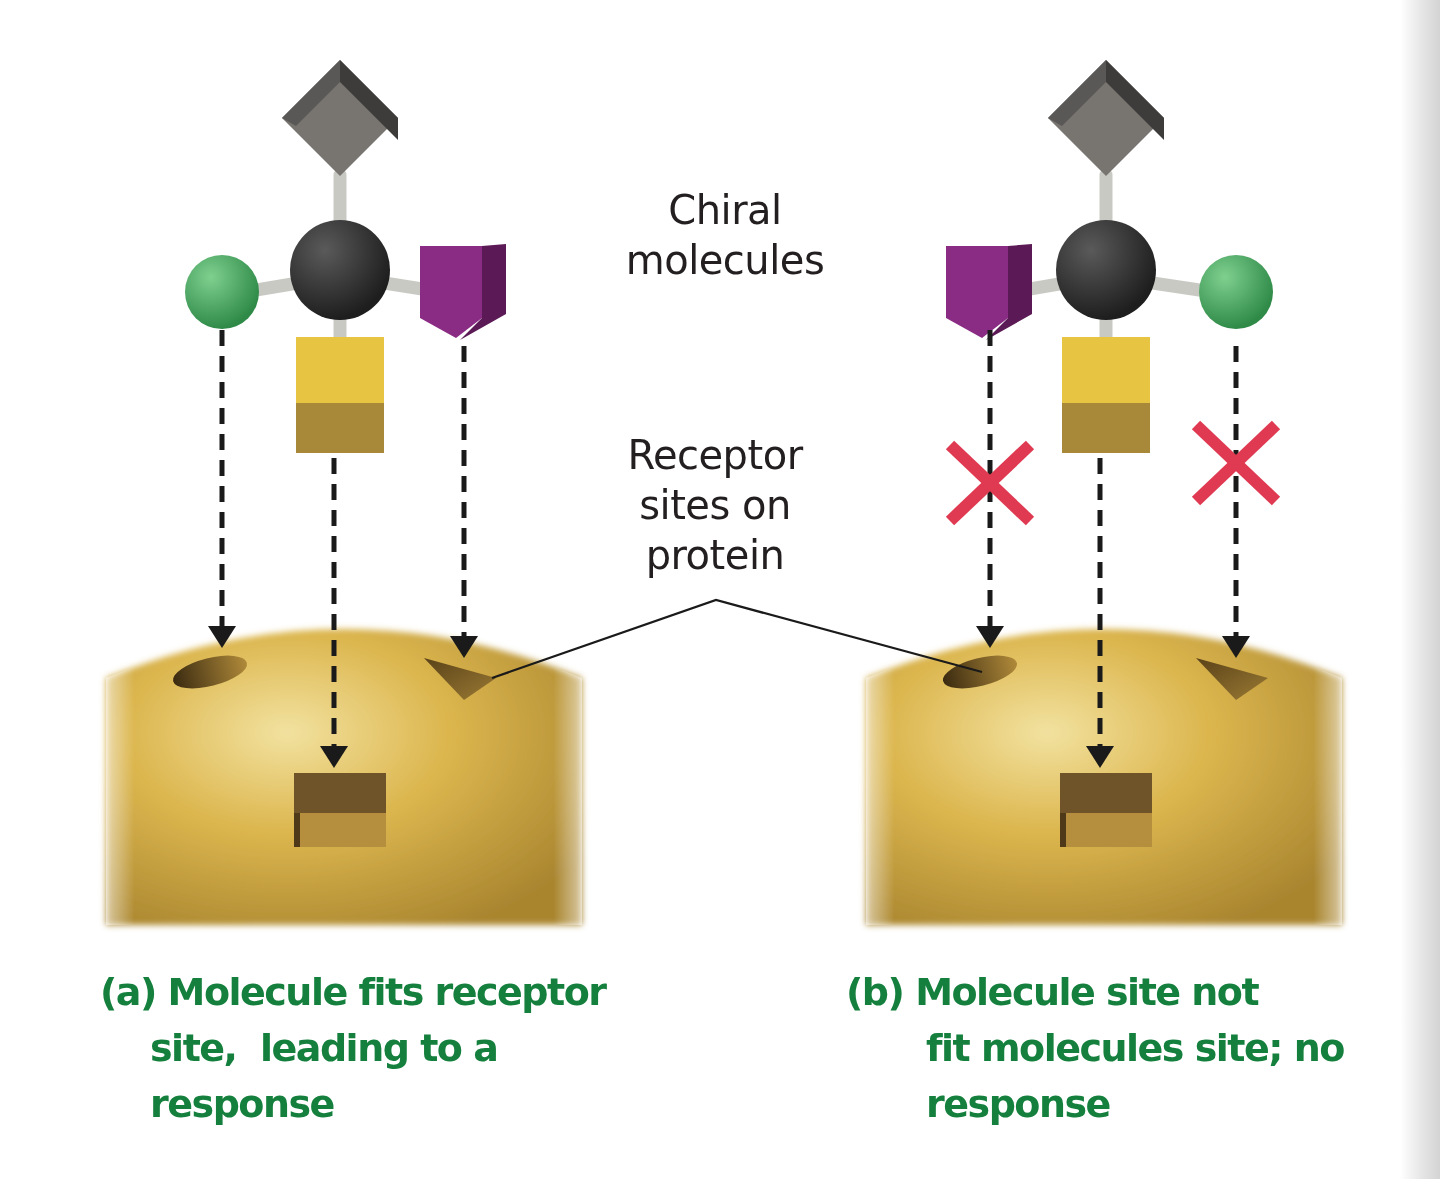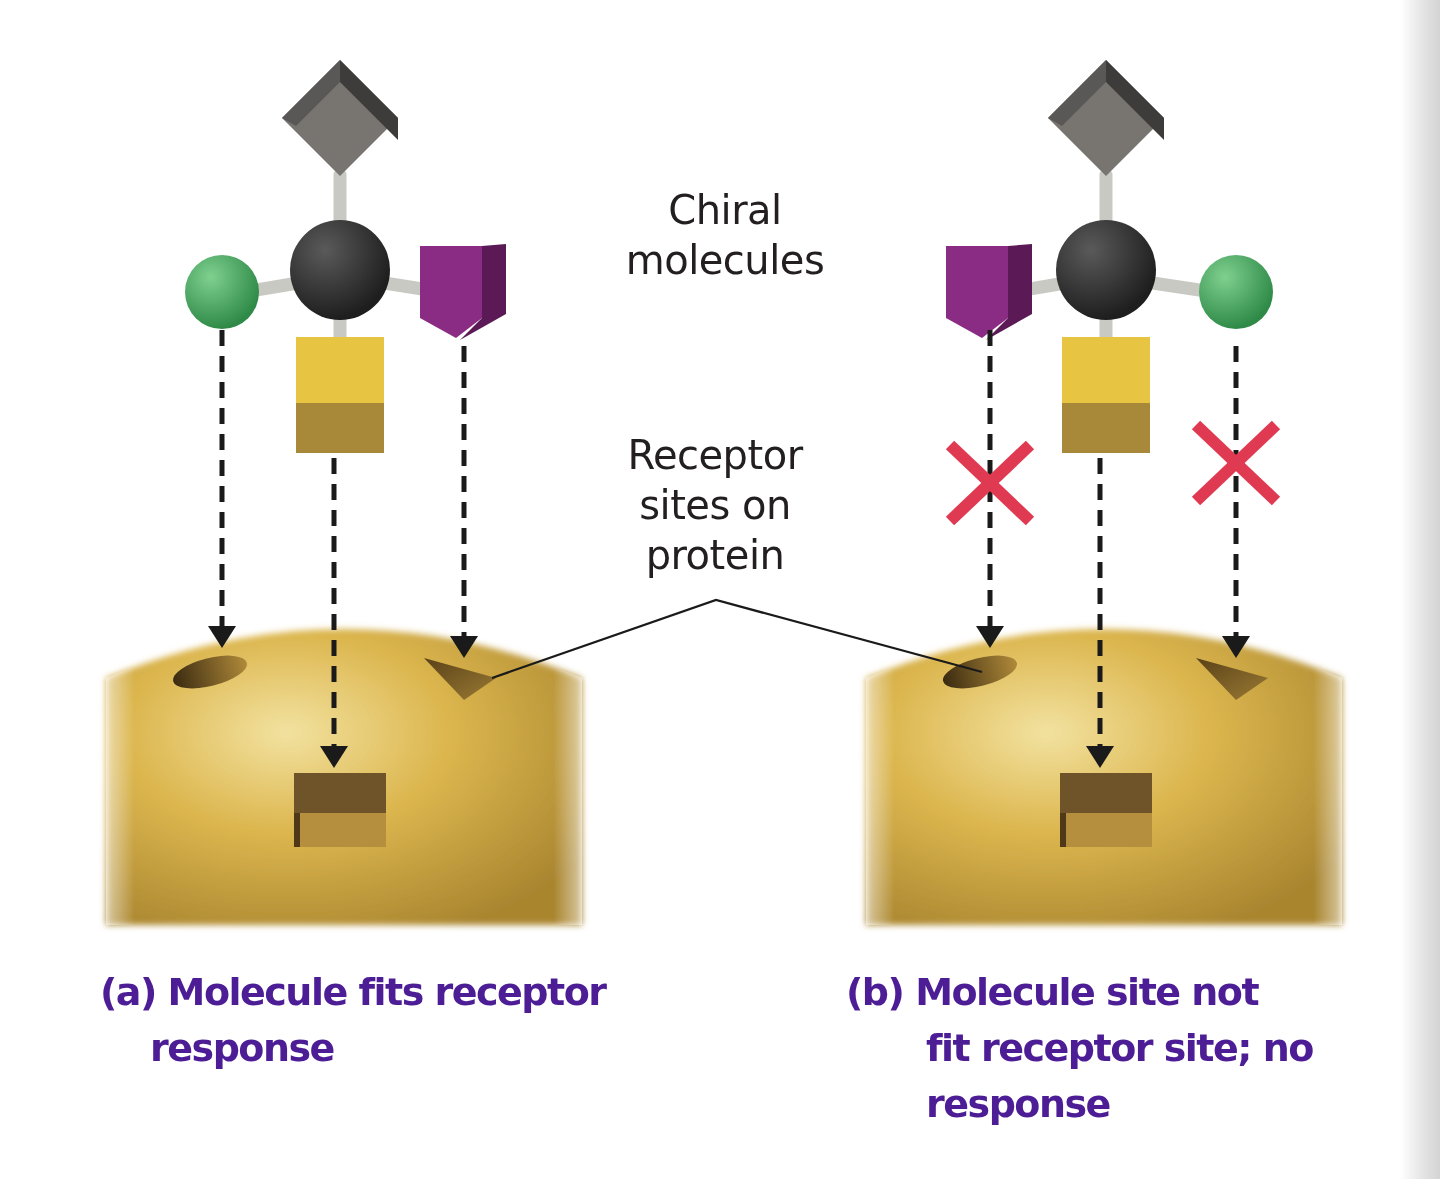--- a/index.html
+++ b/index.html
@@ -8,21 +8,21 @@
     background: linear-gradient(to right, #ffffff 0px, #ffffff 1400px, #e2e2e2 1425px, #d4d4d4 1440px);
     font-family: "DejaVu Sans", sans-serif;
   }
   #stage { position: absolute; left: 0; top: 0; width: 1440px; height: 1179px; }
   .label {
     position: absolute; color: #231f20; text-align: center;
     font-family: "DejaVu Sans", sans-serif; font-size: 40px; line-height: 50px;
     letter-spacing: -0.5px;
   }
   .caption {
-    position: absolute; color: #4c1d95;
+    position: absolute; color: #15803d;
     font-family: "DejaVu Sans", sans-serif; font-weight: bold;
     font-size: 38px; line-height: 56px; letter-spacing: -1.5px;
   }
   .caption .line { display: block; white-space: pre; }
   .caption .indent { padding-left: 50px; }
   .caption .indent-b { padding-left: 80px; }
 </style>
 </head>
 <body>
 
@@ -141,21 +141,22 @@
     <span>protein</span>
   </div>
 
   <div class="label" style="left:590px; top:185px; width:270px;">
     <span>Chiral</span><br>
     <span>molecules</span>
   </div>
 
   <div class="caption" style="left:100px; top:964px;">
     <span class="line">(a) Molecule fits receptor</span>
+    <span class="line indent">site,  leading to a</span>
     <span class="line indent">response</span>
   </div>
 
   <div class="caption" style="left:846px; top:964px;">
     <span class="line">(b) Molecule site not</span>
-    <span class="line indent-b">fit receptor site; no</span>
+    <span class="line indent-b">fit molecules site; no</span>
     <span class="line indent-b">response</span>
   </div>
 </div>
 
 </body></html>

